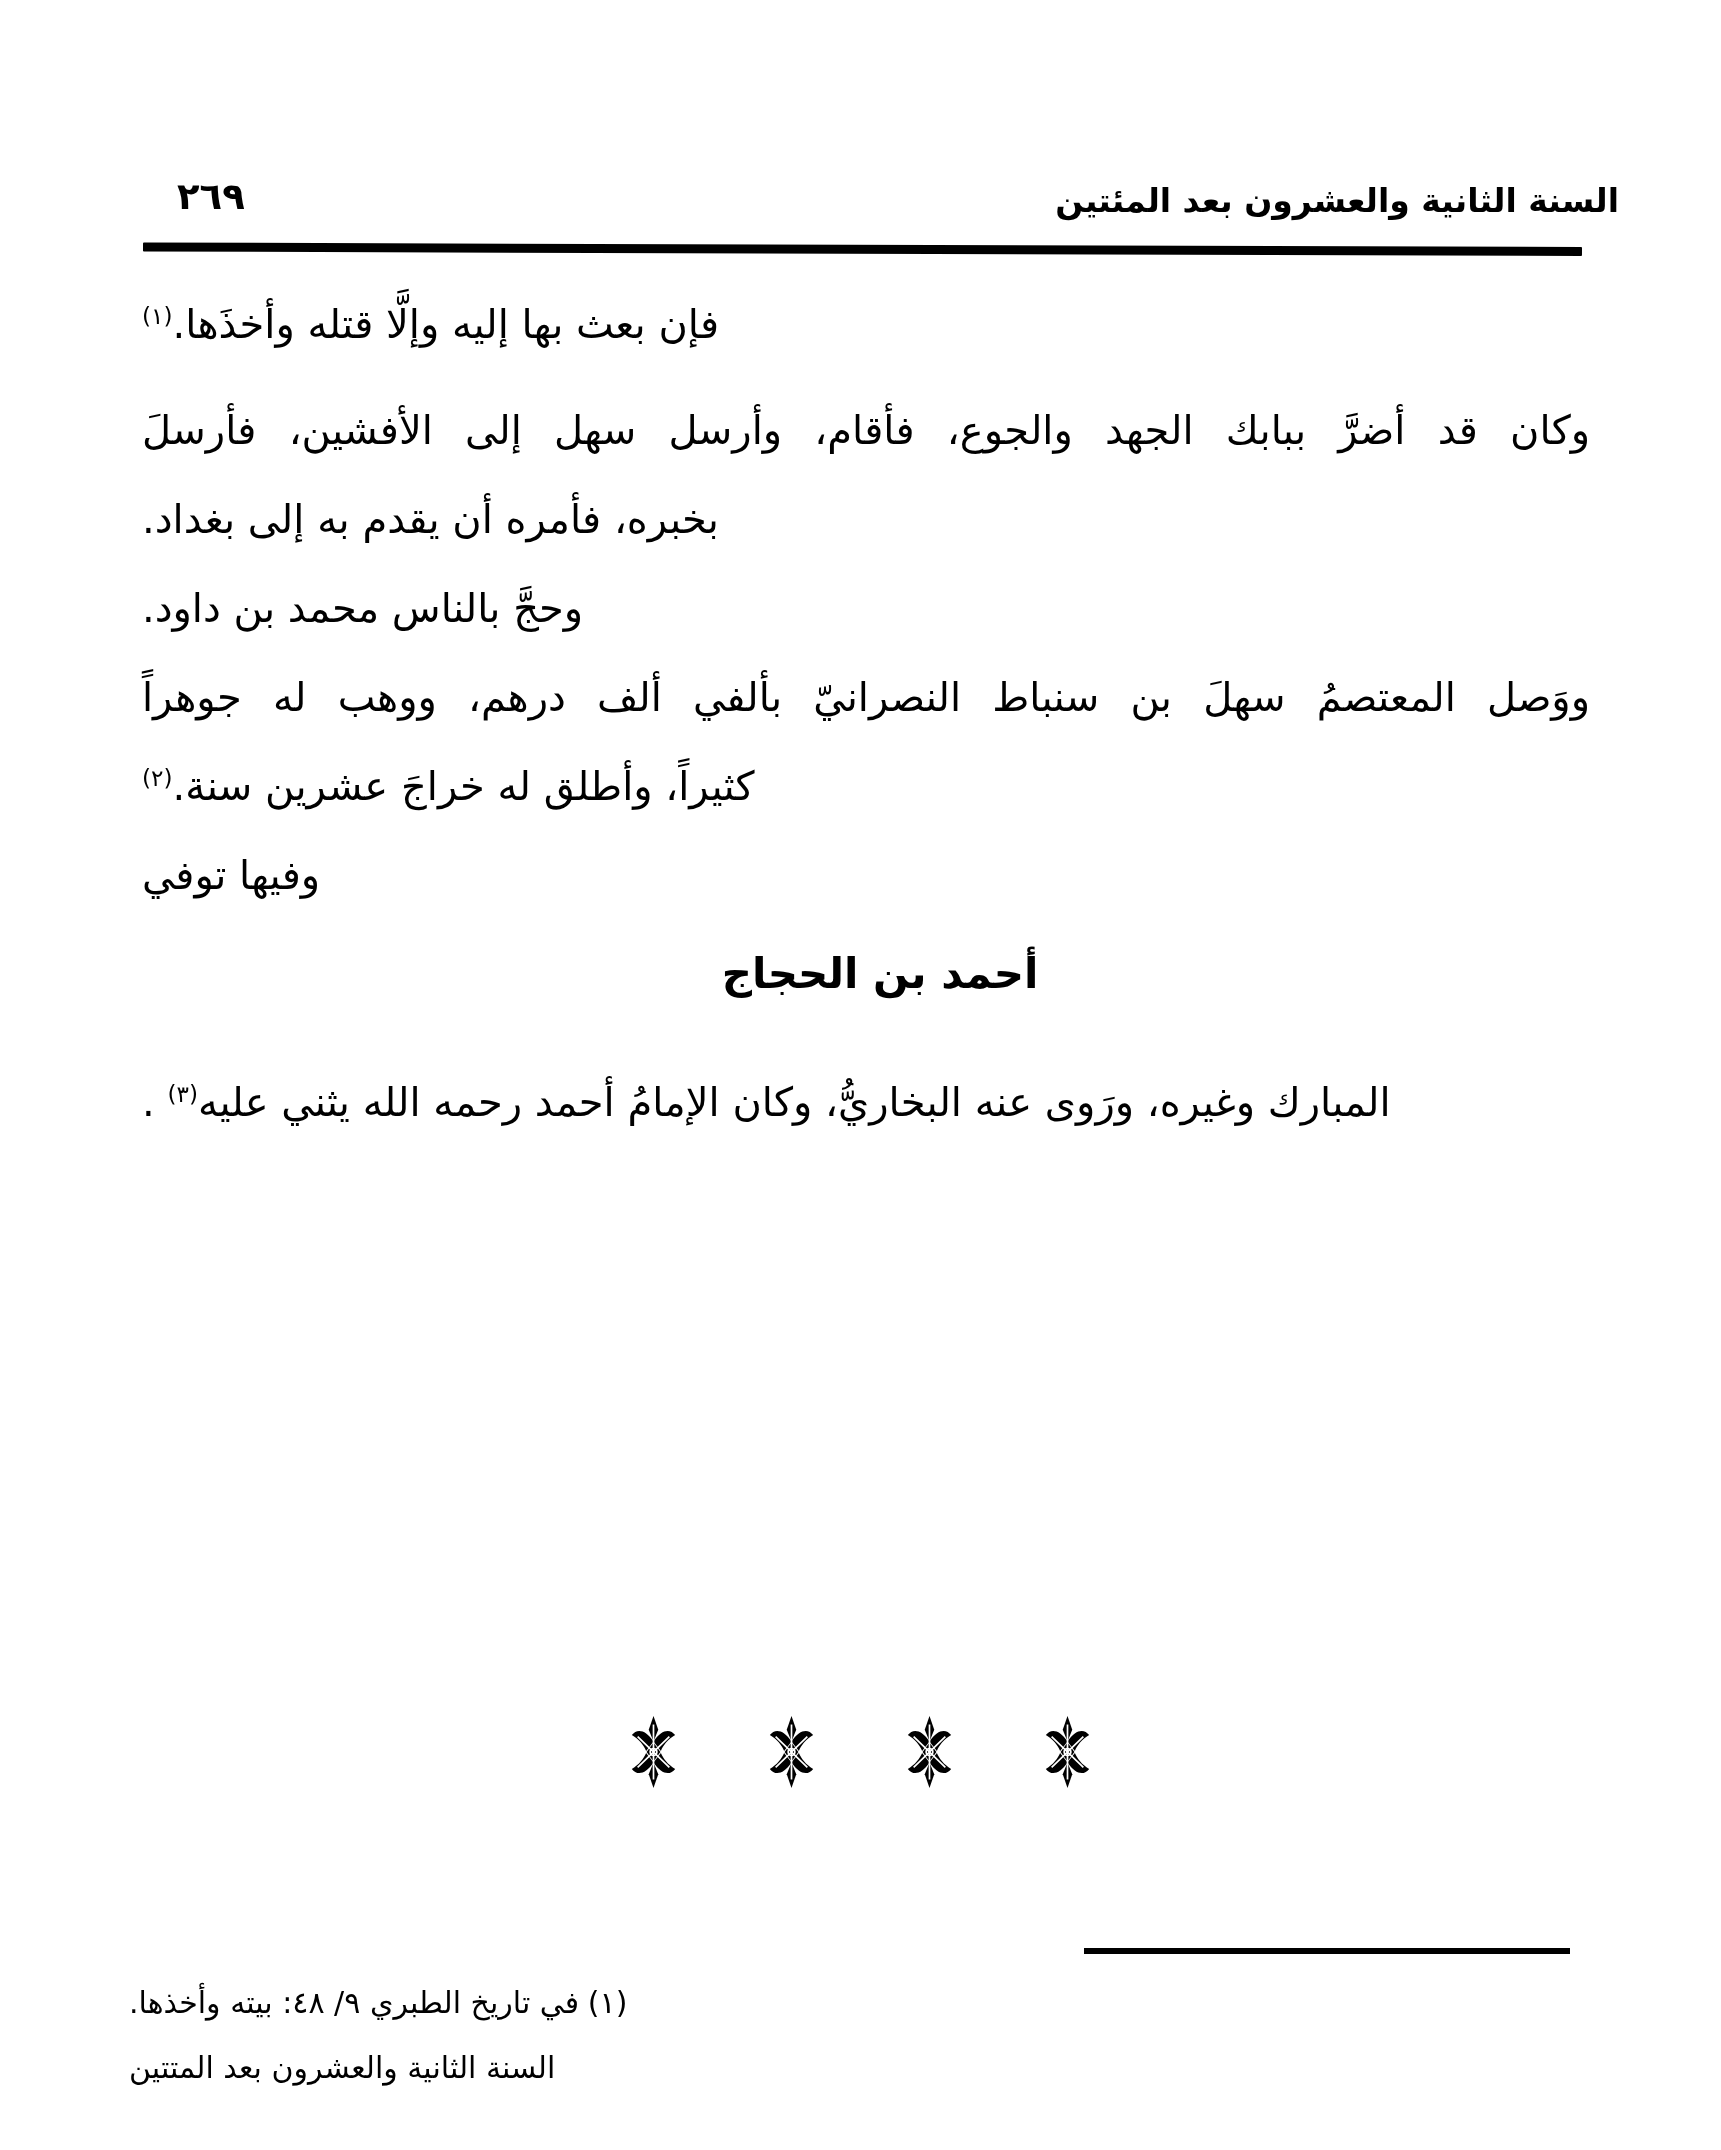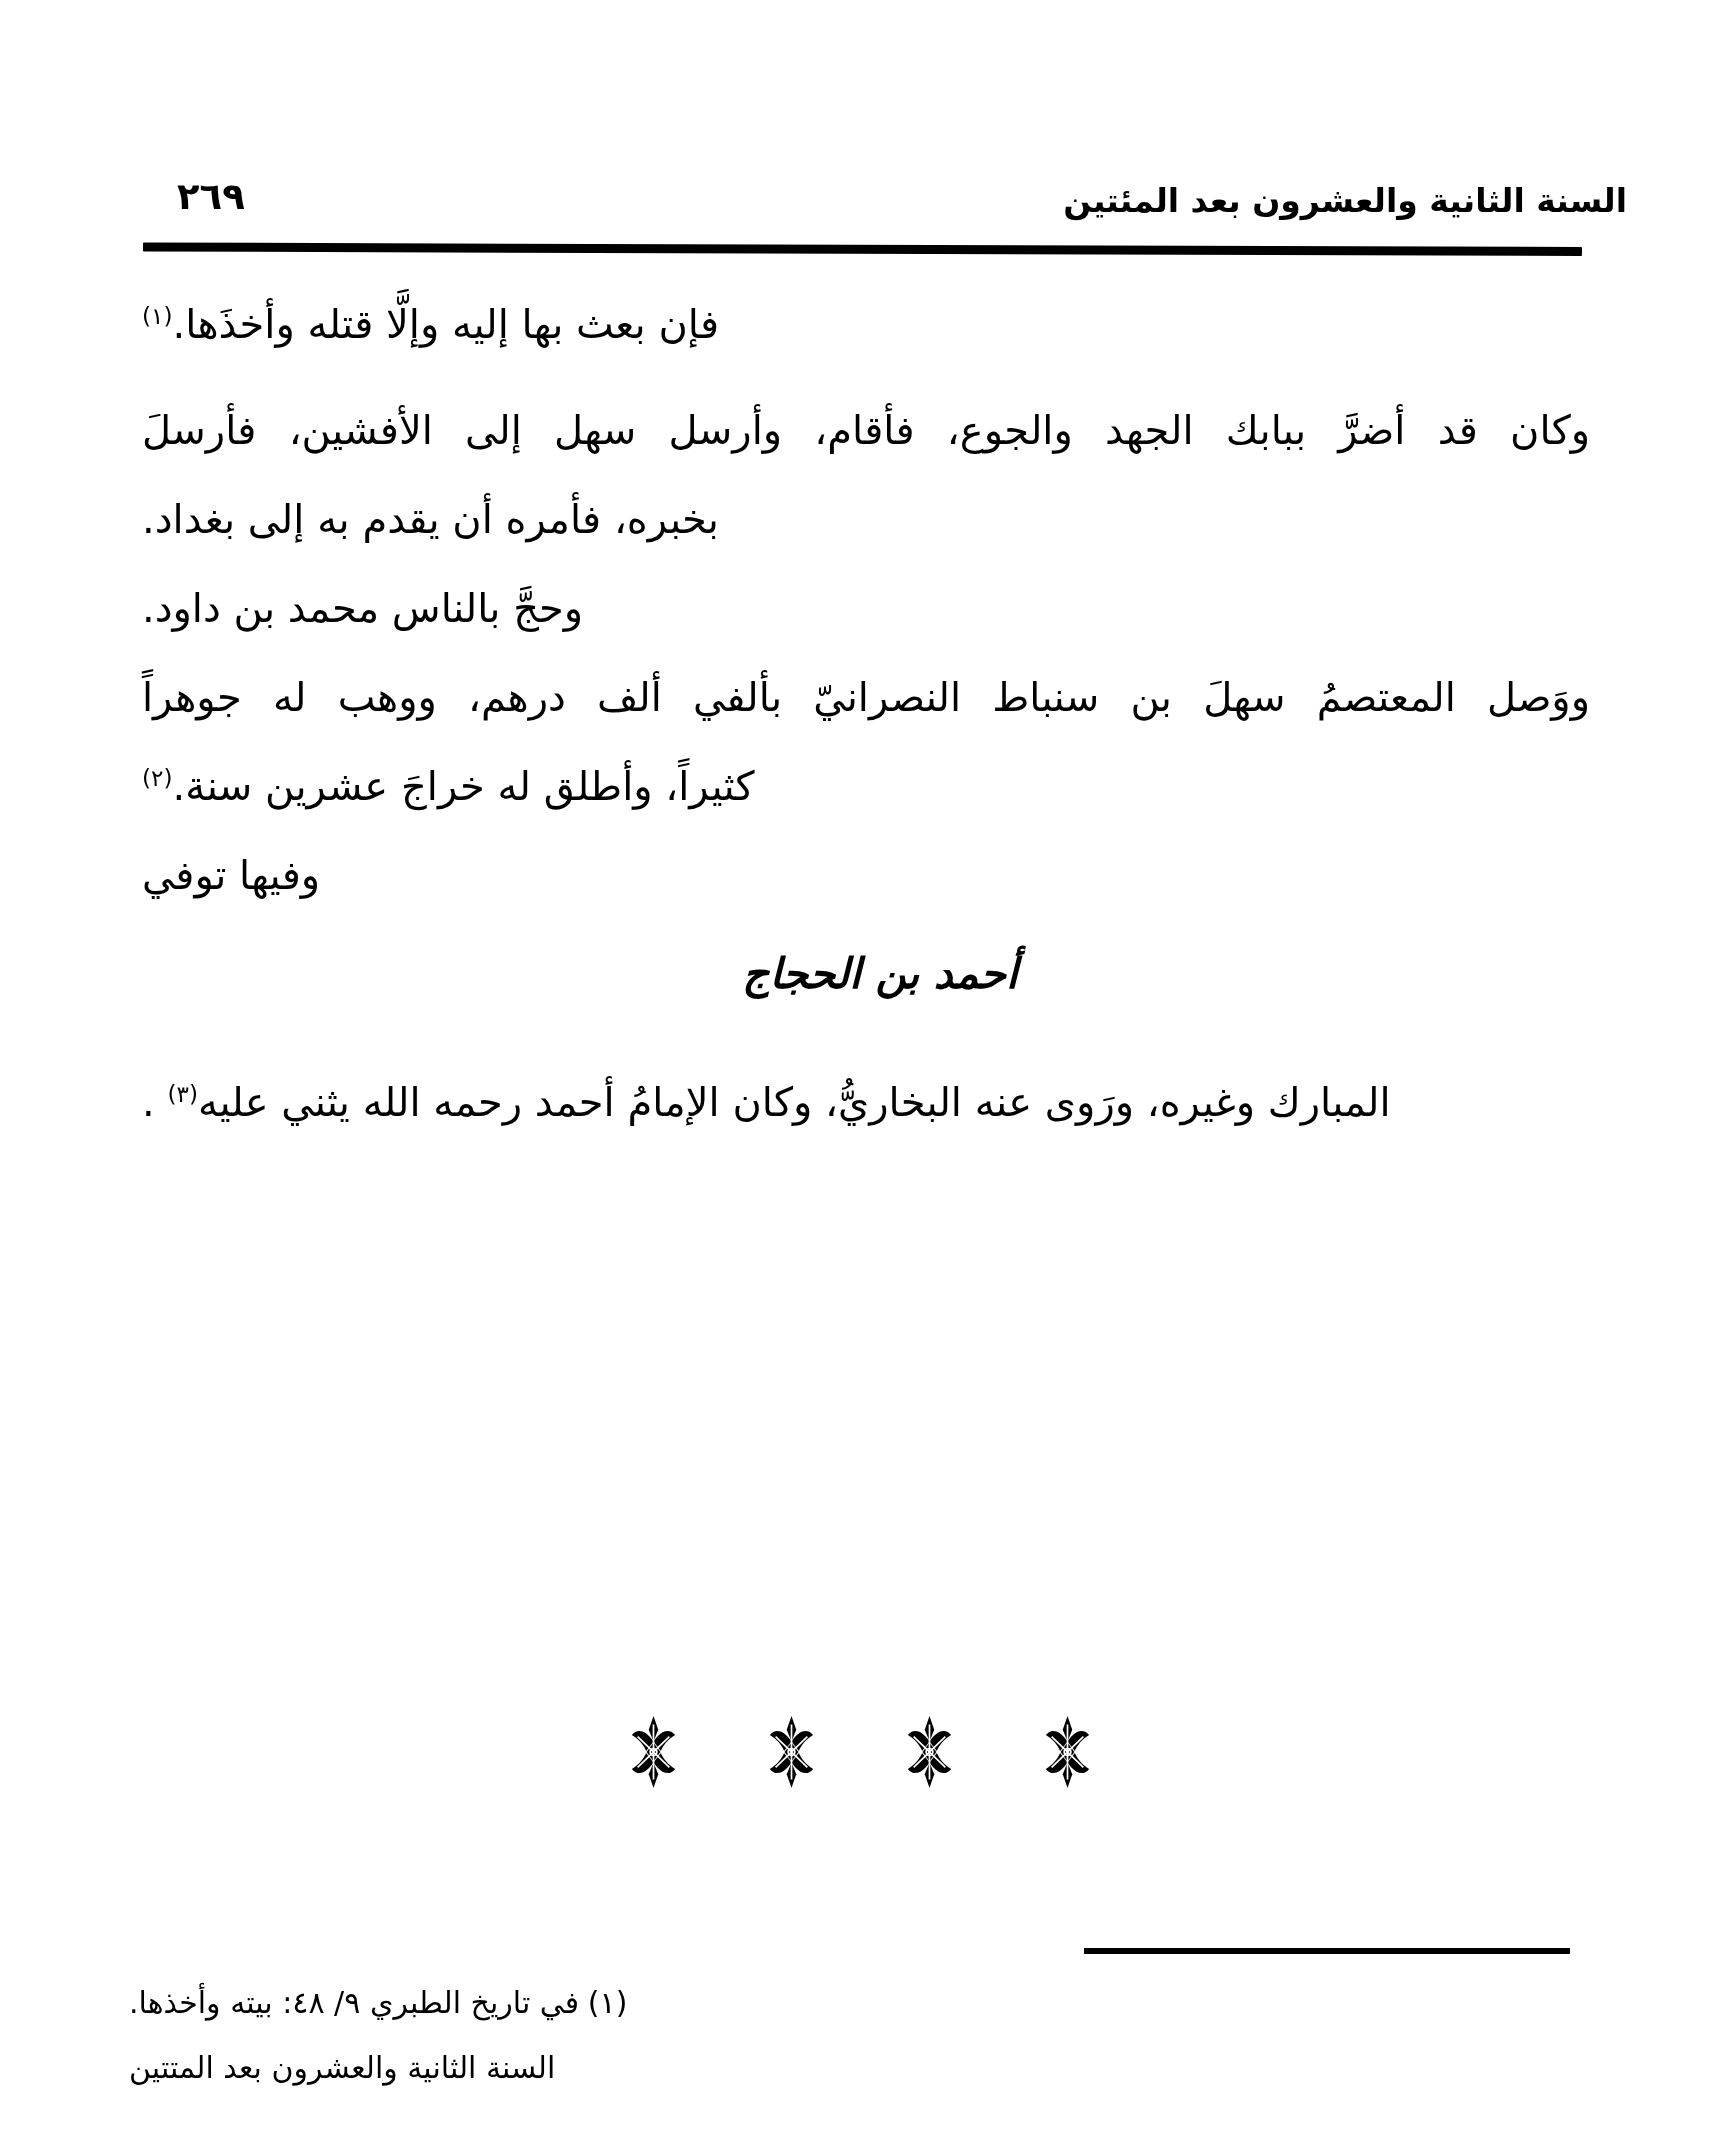--- a/index.html
+++ b/index.html
@@ -9,21 +9,21 @@
     background:#ffffff;color:#000;
     font-family:"DejaVu Sans",sans-serif;
     direction:rtl;overflow:hidden;
   }
   
   .page-num{
     position:absolute;left:177px;top:175px;
     font-size:37px;font-weight:bold;letter-spacing:1.7px;
   }
   .header-title{
-    position:absolute;right:94px;top:181px;
+    position:absolute;right:102px;top:181px;
     font-size:33px;font-weight:bold;white-space:nowrap;
   }
   .header-rule{
     position:absolute;right:139px;top:247px;
     width:1439px;height:9px;background:#000;
     transform:rotate(0.18deg);transform-origin:right center;
     border-radius:0.9px;
   }
   
   .main{
@@ -37,21 +37,21 @@
   .ind3{padding-right:99px;}
   .mt40{margin-top:17px;}
   .fn-ref{
     font-size:0.58em;vertical-align:0.62em;line-height:0;
     letter-spacing:0.9px;
   }
   .fn-ref:empty,.fnmark:empty{display:none;}
   .bio-heading{
     margin-top:10.8px;margin-bottom:41px;
     text-align:center;font-weight:bold;
-    font-size:42px;line-height:86px;font-style:italic;
+    font-size:42px;line-height:86px;
   }
   
   .ornaments{
     position:absolute;top:1715px;left:0;width:100%;
     display:flex;justify-content:center;gap:89px;
   }
   .florette{width:49px;height:74px;}
   
   .fn-rule{
     position:absolute;top:1948px;right:151px;

